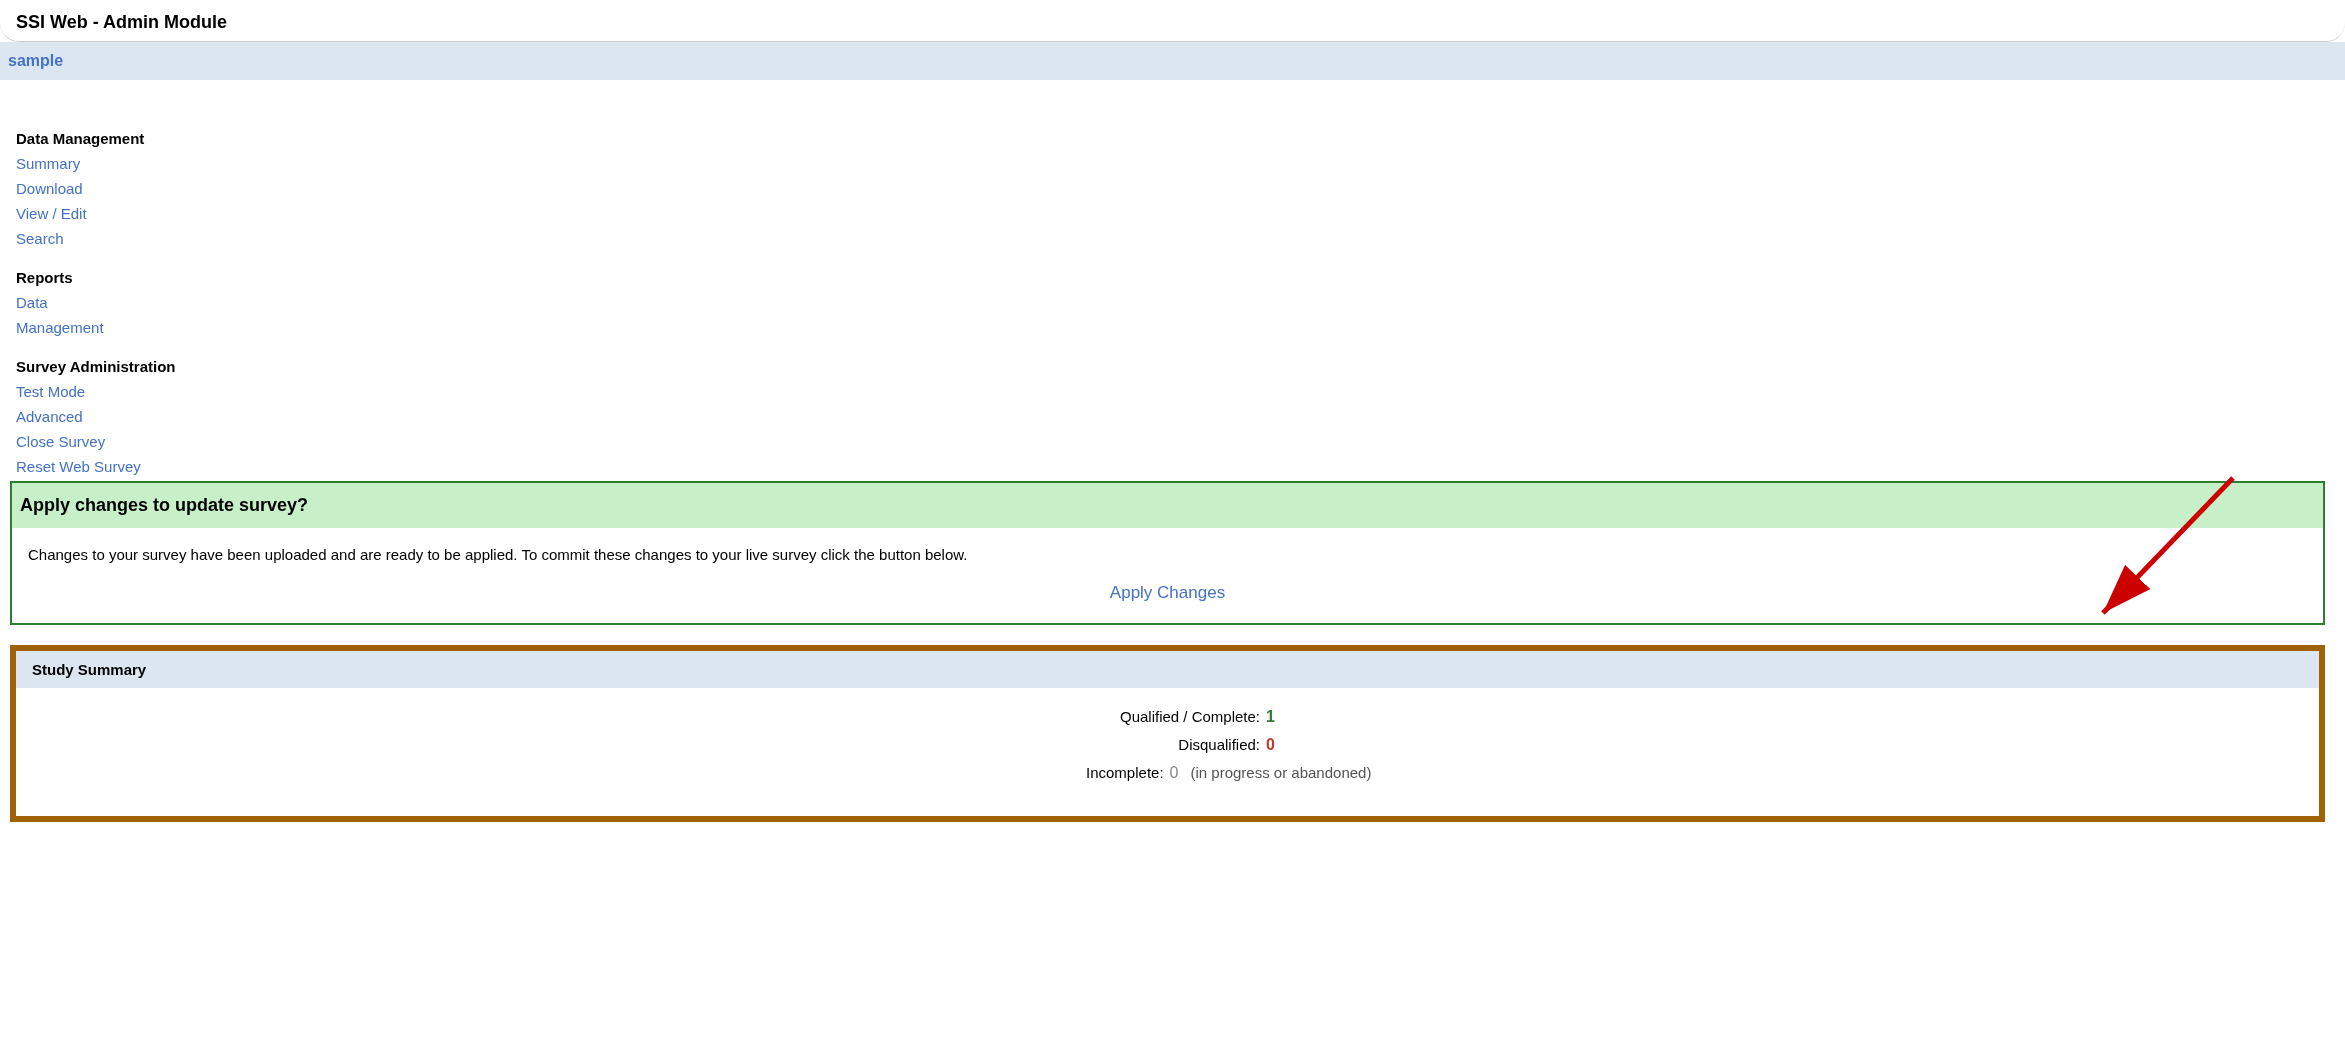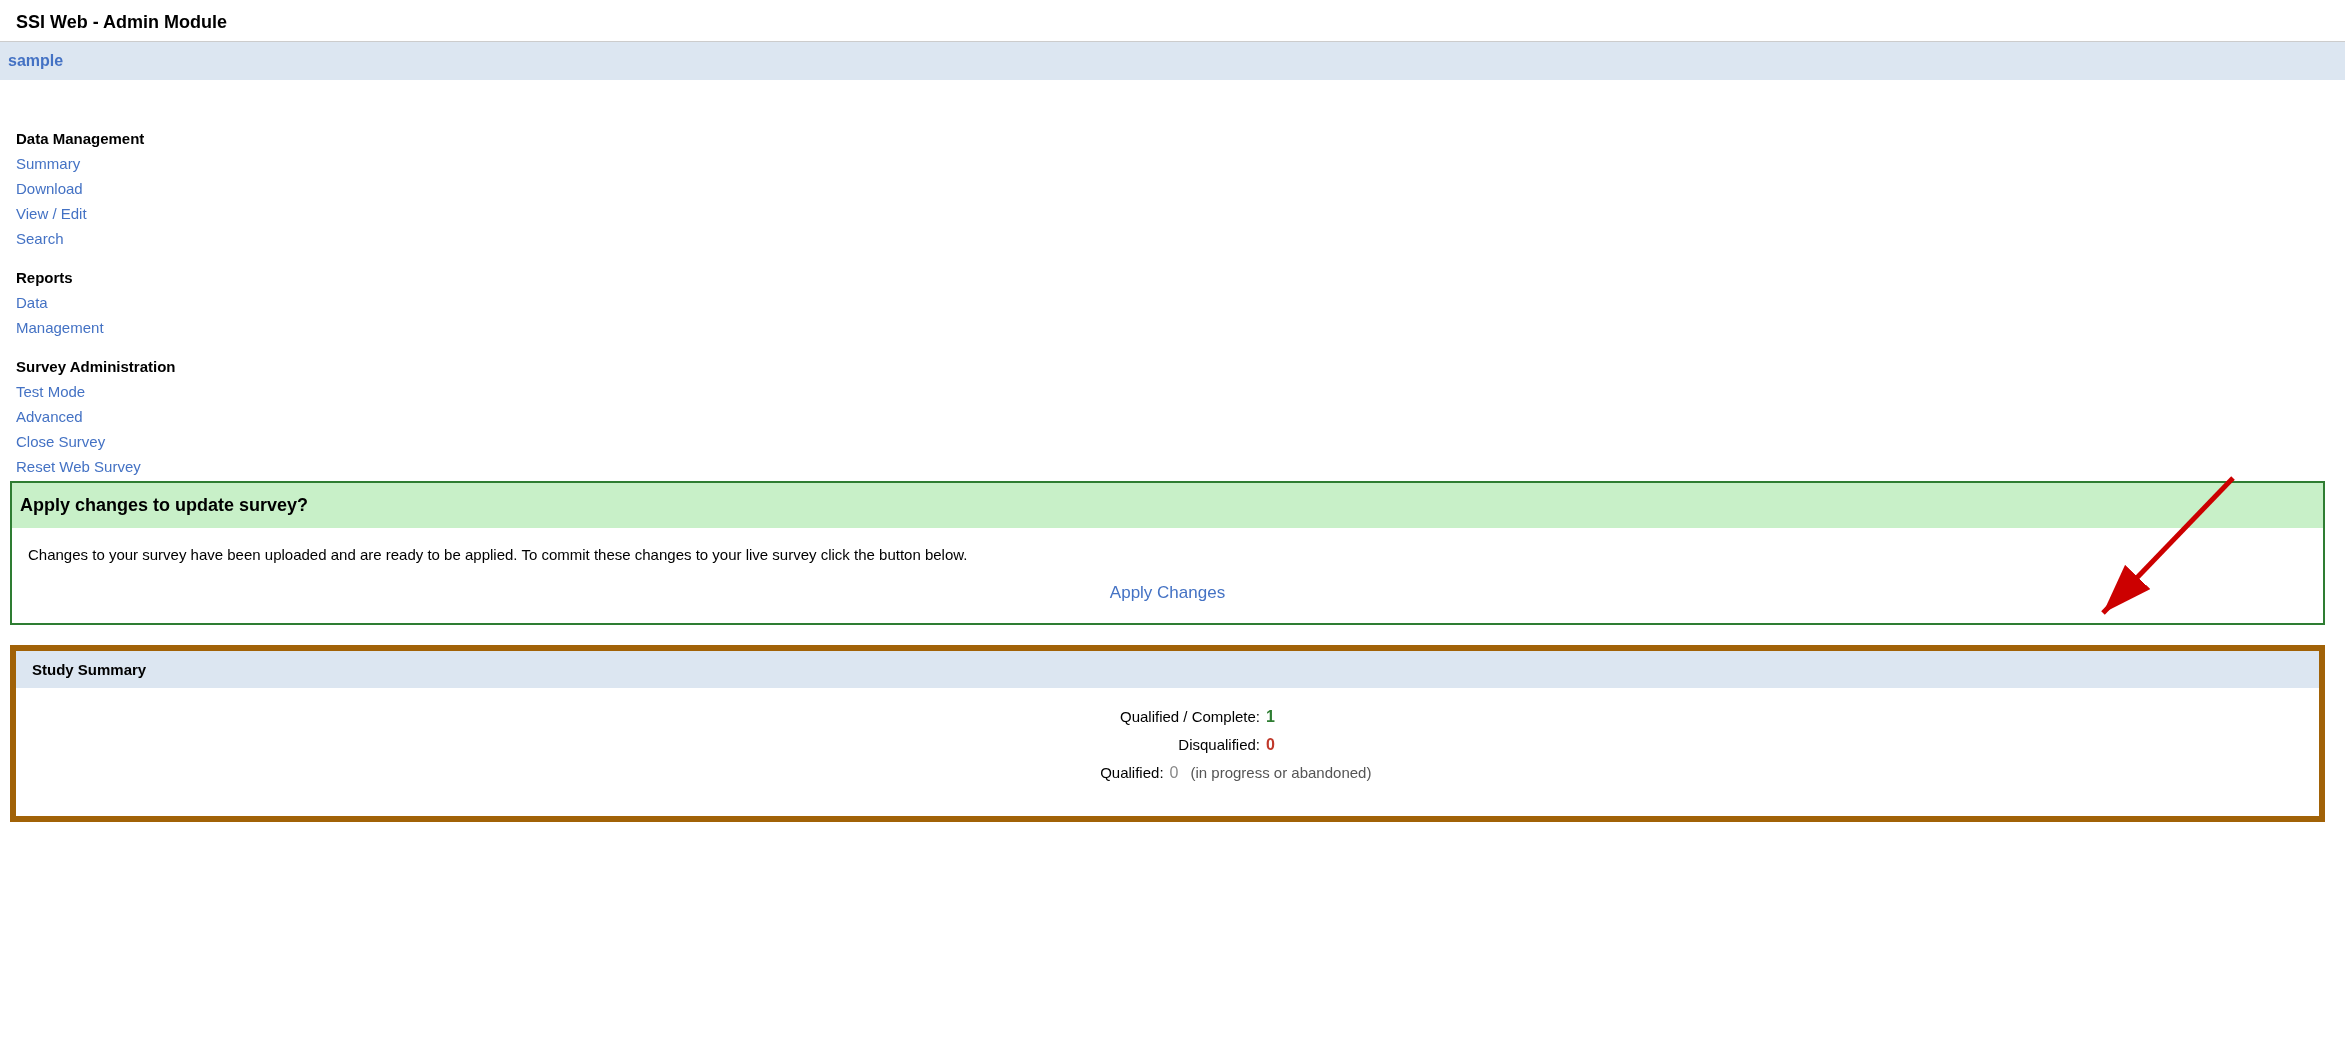--- a/index.html
+++ b/index.html
@@ -13,20 +13,21 @@
       font-size: 15px;
       background: #fff;
       color: #000;
     }
 
     .page-title {
       font-size: 18px;
       font-weight: bold;
       padding: 12px 16px 8px 16px;
       border-bottom: 1px solid #ccc;
+      border-radius: 19px;
     }
 
     .survey-bar {
       background: #dce6f1;
       padding: 10px 8px;
       margin-bottom: 20px;
     }
 
     .survey-bar-name {
       color: #4472c4;
@@ -240,21 +241,21 @@
           <span class="summary-label">Qualified / Complete:</span>
           <span class="summary-value-green">1</span>
         </div>
 
         <div class="summary-row">
           <span class="summary-label">Disqualified:</span>
           <span class="summary-value-red">0</span>
         </div>
 
         <div class="summary-row">
-          <span class="summary-label">Qualified:</span>
+          <span class="summary-label">Incomplete:</span>
           <span class="summary-value-gray">0</span>
           <span class="summary-note">(in progress or abandoned)</span>
         </div>
 
       </div>
     </div>
 
   </div>
 </div>
 

